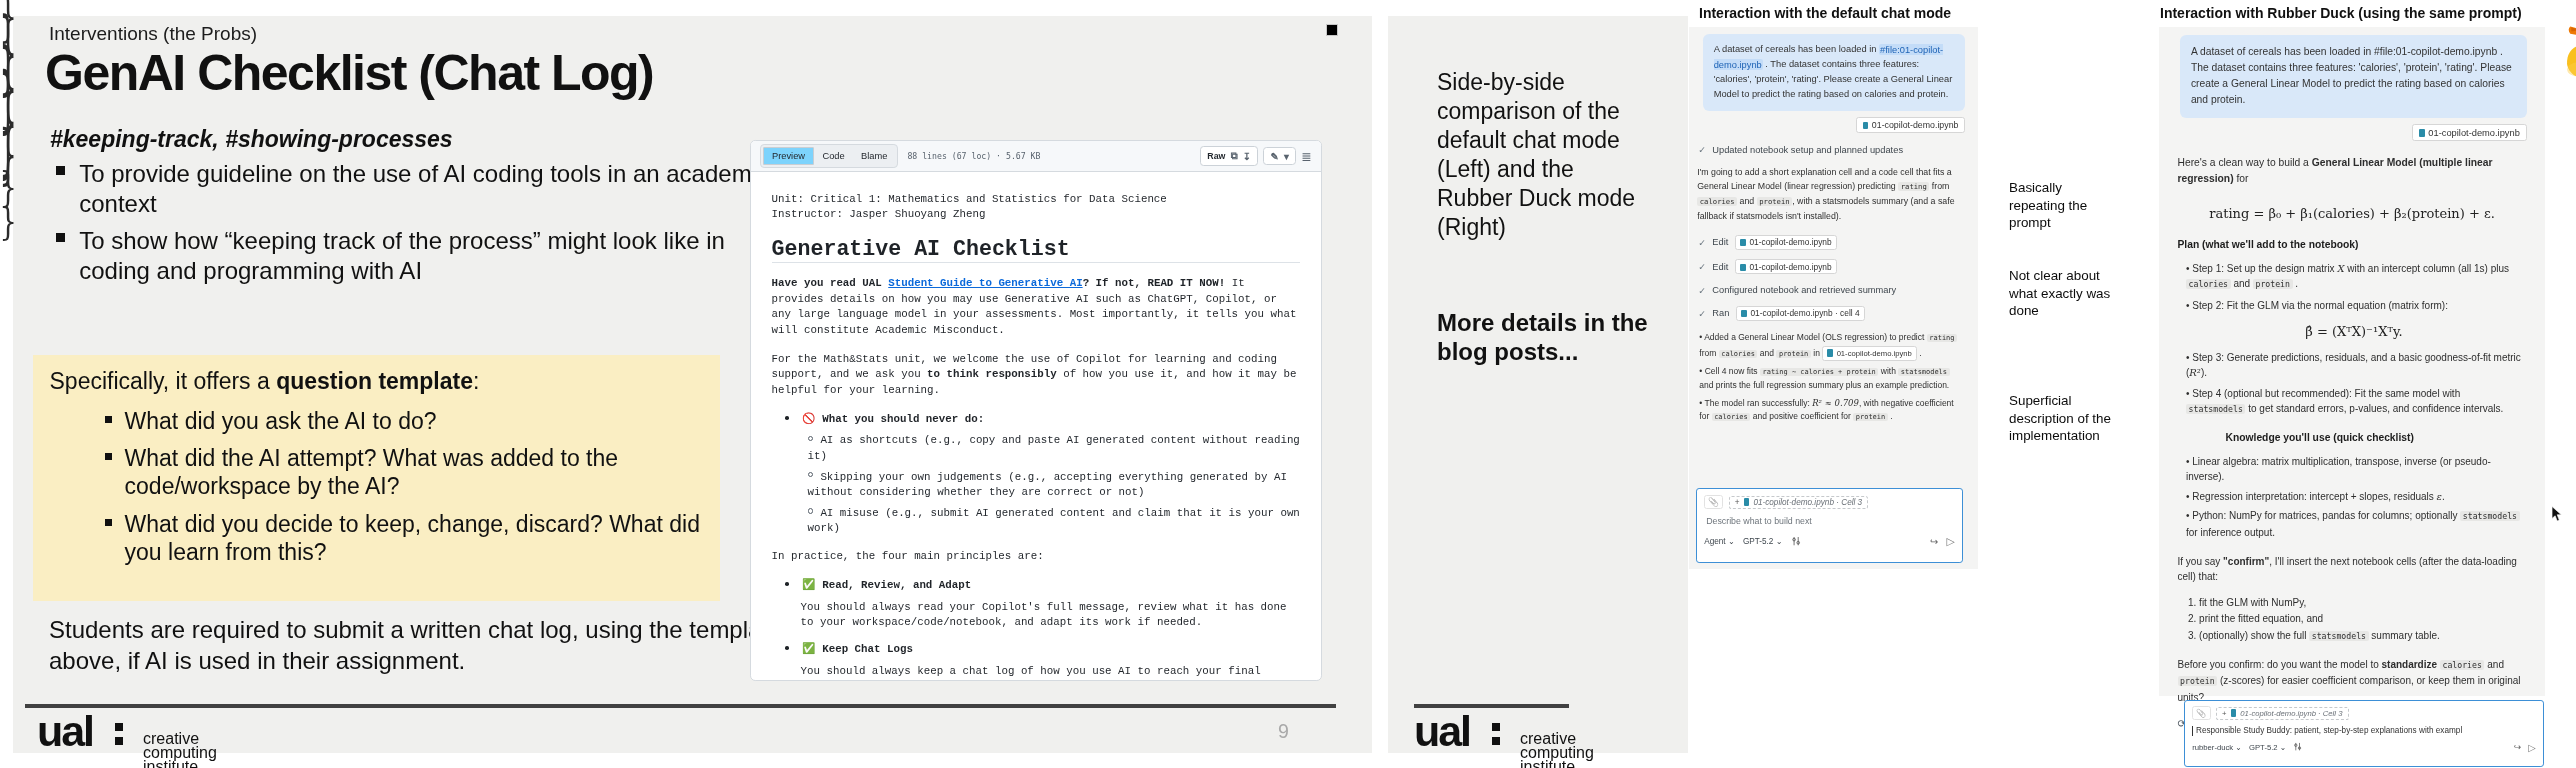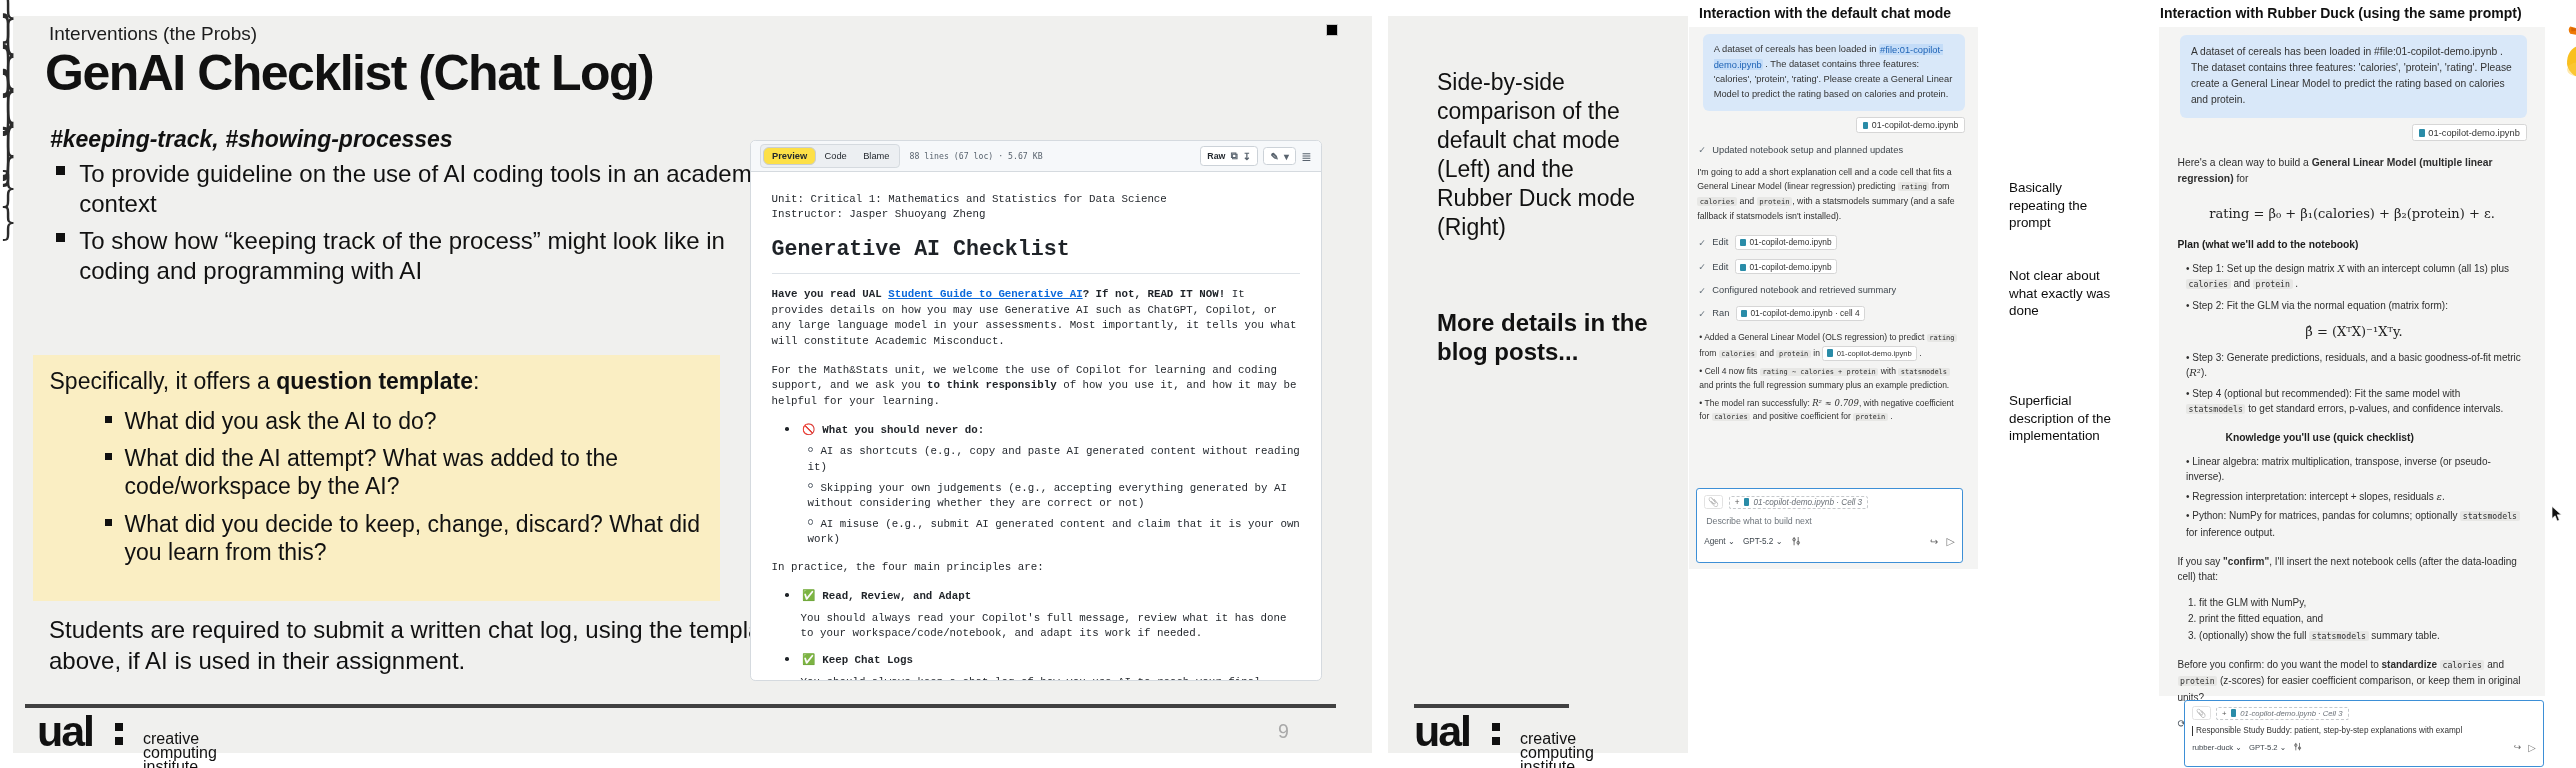--- a/index.html
+++ b/index.html
@@ -27,28 +27,28 @@
   .uallogo{font-size:43px;font-weight:700;letter-spacing:-2.1px;line-height:31px;}
   .ualsq{display:inline-block;width:7.7px;height:7.7px;background:#101010;}
   .orgtxt{font-size:16px;font-weight:400;line-height:14px;margin-top:12px;}
   .pagenum{font-size:19.6px;color:#a9a9a9;}
   .decor-square{background:#000;border:1.5px solid #c8c8c8;}
   
   .gh{background:#fff;border:1px solid #d5dadf;border-radius:5.2px;overflow:hidden;}
   .gh-toolbar{background:#f6f8fa;border-bottom:0.5px solid #d5dadf;height:30px;display:flex;align-items:center;padding:0 9.3px;gap:9.3px;}
   .segwrap{background:#eceff2;border:0.5px solid #d5dadf;border-radius:4.1px;display:flex;align-items:center;padding:1.5px;font-size:9.3px;}
   .seg{padding:3.1px 8.2px;color:#24292f;}
-  .seg.active{background:#fde047;border:0.5px solid #c9ced3;border-radius:6px;font-weight:700;}
+  .seg.active{background:#7dd3fc;border:0.5px solid #c9ced3;border-radius:1px;font-weight:400;}
   .gh-meta{font-family:"DejaVu Sans Mono",monospace;font-size:8.2px;color:#59636e;}
   .gh-right{margin-left:auto;display:flex;align-items:center;gap:5.2px;}
   .ghbtn{border:0.5px solid #ccd2d8;border-radius:3.6px;background:#fff;font-size:8.8px;font-weight:600;padding:2.6px 6.2px;color:#24292f;display:inline-flex;align-items:center;gap:5.2px;}
   .ghicon{color:#59636e;font-size:9.8px;}
   .gh-doc{padding:19.6px 20.6px;font-size:10.8px;line-height:15.5px;color:#1f2328;font-family:Liberation Mono, monospace;}
   .gh-doc p{margin:0 0 13.4px 0;}
-  .gh-h1{font-size:21.6px;font-weight:700;line-height:25px;border-bottom:1px solid #dde2e7;padding-bottom:11px;margin:14.4px 0 13.4px 0;}
+  .gh-h1{font-size:21.6px;font-weight:700;line-height:25px;border-bottom:1px solid #dde2e7;padding-bottom:0;margin:14.4px 0 13.4px 0;}
   .gh-li{margin:0 0 6.2px 13.4px;}
   .gh-sub{margin:0 0 5.2px 36px;color:#24292f;}
   .dot::before{content:"";display:inline-block;width:3.6px;height:3.6px;border-radius:50%;background:#1f2328;margin-right:7.2px;vertical-align:2.1px;}
   .circ::before{content:"";display:inline-block;width:3.6px;height:3.6px;border-radius:50%;border:0.8px solid #57606a;margin-right:7.2px;vertical-align:2.1px;}
   
   .caption{font-size:23px;line-height:29px;}
   .more{font-size:24px;line-height:29px;font-weight:700;}
   .chead{font-size:14px;font-weight:700;}
   .panel{background:#f4f4f3;}
   .bubble{background:#d9e8f9;border-radius:6.2px;}

